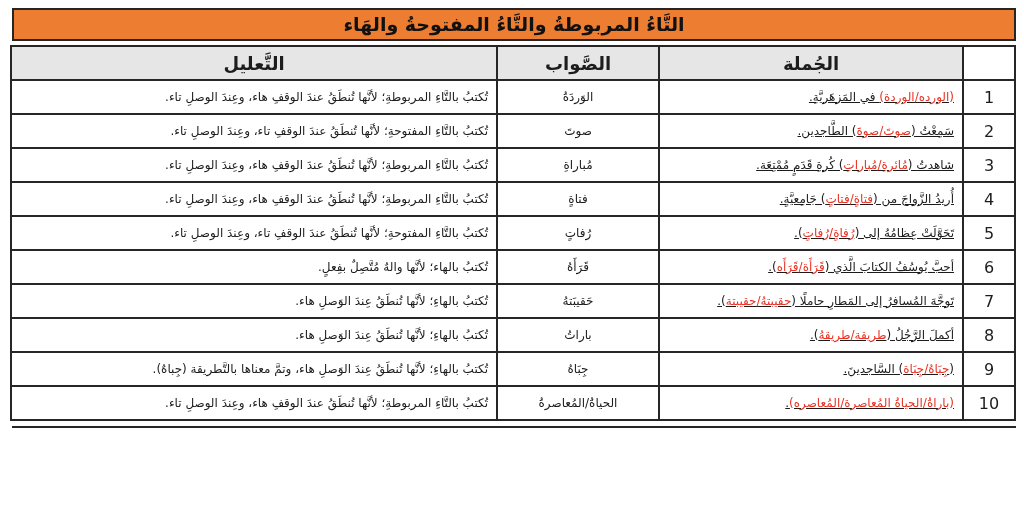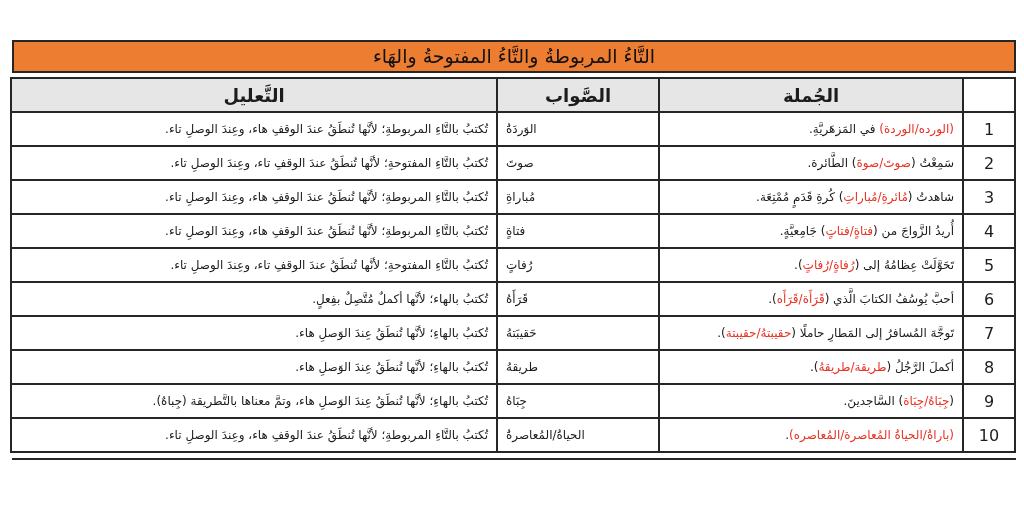--- a/index.html
+++ b/index.html
@@ -13,26 +13,25 @@
     color: #1c1c1c;
     background: #ffffff;
     overflow: hidden;
   }
   .title-bar {
     width: 1004px;
     box-sizing: border-box;
     background: #ED7D31;
     border: 2px solid #262626;
     text-align: center;
-    font-weight: normal;
+    font-weight: bold;
     font-size: 19px;
     color: #111111;
     padding: 3px 0 4px 0;
     margin-bottom: 4px;
-    margin-top: 32px;
   }
   table.main {
     border-collapse: collapse;
     table-layout: fixed;
     width: 1004px;
   }
   th, td {
     border: 2px solid #262626;
     box-sizing: border-box;
     vertical-align: middle;
@@ -41,22 +40,22 @@
     background: #E7E6E6;
     font-size: 18px;
     font-weight: bold;
     text-align: center;
     padding: 0 4px;
     height: 34px;
   }
   th.num-head { background: #ffffff; }
   td { font-size: 12px; padding: 5px 8px; height: 34px; }
   td.num { text-align: center; padding: 3px 2px; font-size: 16px; }
-  td.sentence { text-align: justify; text-align-last: right; line-height: 1.75; }
-  td.answer { text-align: left; }
+  td.sentence { text-align: justify; text-align-last: right; line-height: 1.75; text-decoration: underline; }
+  td.answer { text-align: center; }
   td.expl { text-align: justify; text-align-last: right; line-height: 1.7; }
   .red { color: #E93223; }
   .next-row-line {
     width: 1004px;
     border-top: 2px solid #262626;
     margin-top: 5px;
     height: 0;
   }
 </style>
 </head>
@@ -83,21 +82,21 @@
     </thead>
     <tbody>
         <tr>
           <td class="num">1</td>
           <td class="sentence"><span class="red">(الورده/الوردة)</span><span> في المَزهَريَّةِ.</span></td>
           <td class="answer">الوَردَةُ</td>
           <td class="expl">تُكتبُ بالتَّاءِ المربوطةِ؛ لأنَّها تُنطَقُ عندَ الوقفِ هاء، وعِندَ الوصلِ تاء.</td>
         </tr>
         <tr>
           <td class="num">2</td>
-          <td class="sentence"><span>سَمِعْتُ (</span><span class="red">صوتَ/صوةَ</span><span>) الطَّائرة.</span></td>
+          <td class="sentence"><span>سَمِعْتُ (</span><span class="red">صوتَ/صوةَ</span><span>) الطَّاجدين.</span></td>
           <td class="answer">صوتَ</td>
           <td class="expl">تُكتبُ بالتَّاءِ المفتوحةِ؛ لأنَّها تُنطَقُ عندَ الوقفِ تاء، وعِندَ الوصلِ تاء.</td>
         </tr>
         <tr>
           <td class="num">3</td>
           <td class="sentence"><span>شاهدتُ (</span><span class="red">مُائرةِ/مُباراتِ</span><span>) كُرةِ قَدَمٍ مُمْتِعَة.</span></td>
           <td class="answer">مُباراةِ</td>
           <td class="expl">تُكتبُ بالتَّاءِ المربوطةِ؛ لأنَّها تُنطَقُ عندَ الوقفِ هاء، وعِندَ الوصلِ تاء.</td>
         </tr>
         <tr>
@@ -109,32 +108,32 @@
         <tr>
           <td class="num">5</td>
           <td class="sentence"><span>تَحَوَّلَتْ عِظامُهُ إلى (</span><span class="red">رُفاةٍ/رُفاتٍ</span><span>).</span></td>
           <td class="answer">رُفاتٍ</td>
           <td class="expl">تُكتبُ بالتَّاءِ المفتوحةِ؛ لأنَّها تُنطَقُ عندَ الوقفِ تاء، وعِندَ الوصلِ تاء.</td>
         </tr>
         <tr>
           <td class="num">6</td>
           <td class="sentence"><span>أحبَّ يُوسُفُ الكتابَ الَّذي (</span><span class="red">قَرَأَة/قَرَأَه</span><span>).</span></td>
           <td class="answer">قَرَأَهُ</td>
-          <td class="expl">تُكتبُ بالهاء؛ لأنَّها أكملٌ مُتَّصِلٌ بفِعلٍ.</td>
+          <td class="expl">تُكتبُ بالهاء؛ لأنَّها والهٌ مُتَّصِلٌ بفِعلٍ.</td>
         </tr>
         <tr>
           <td class="num">7</td>
           <td class="sentence"><span>تَوجَّهَ المُسافرُ إلى المَطارِ حاملًا (</span><span class="red">حقيبتهُ/حقيبتة</span><span>).</span></td>
           <td class="answer">حَقيبَتهُ</td>
           <td class="expl">تُكتبُ بالهاءِ؛ لأنَّها تُنطَقُ عِندَ الوَصلِ هاء.</td>
         </tr>
         <tr>
           <td class="num">8</td>
           <td class="sentence"><span>أكملَ الرَّجُلُ (</span><span class="red">طريقة/طريقهُ</span><span>).</span></td>
-          <td class="answer">طريقهُ</td>
+          <td class="answer">باراتُ</td>
           <td class="expl">تُكتبُ بالهاءِ؛ لأنَّها تُنطَقُ عِندَ الوَصلِ هاء.</td>
         </tr>
         <tr>
           <td class="num">9</td>
           <td class="sentence"><span>(</span><span class="red">جِبَاهُ/جِبَاة</span><span>) السَّاجدينَ.</span></td>
           <td class="answer">جِبَاهُ</td>
           <td class="expl">تُكتبُ بالهاءِ؛ لأنَّها تُنطَقُ عِندَ الوَصلِ هاء، وتمَّ معناها بالتَّطريقة (جِباهٌ).</td>
         </tr>
         <tr>
           <td class="num">10</td>

